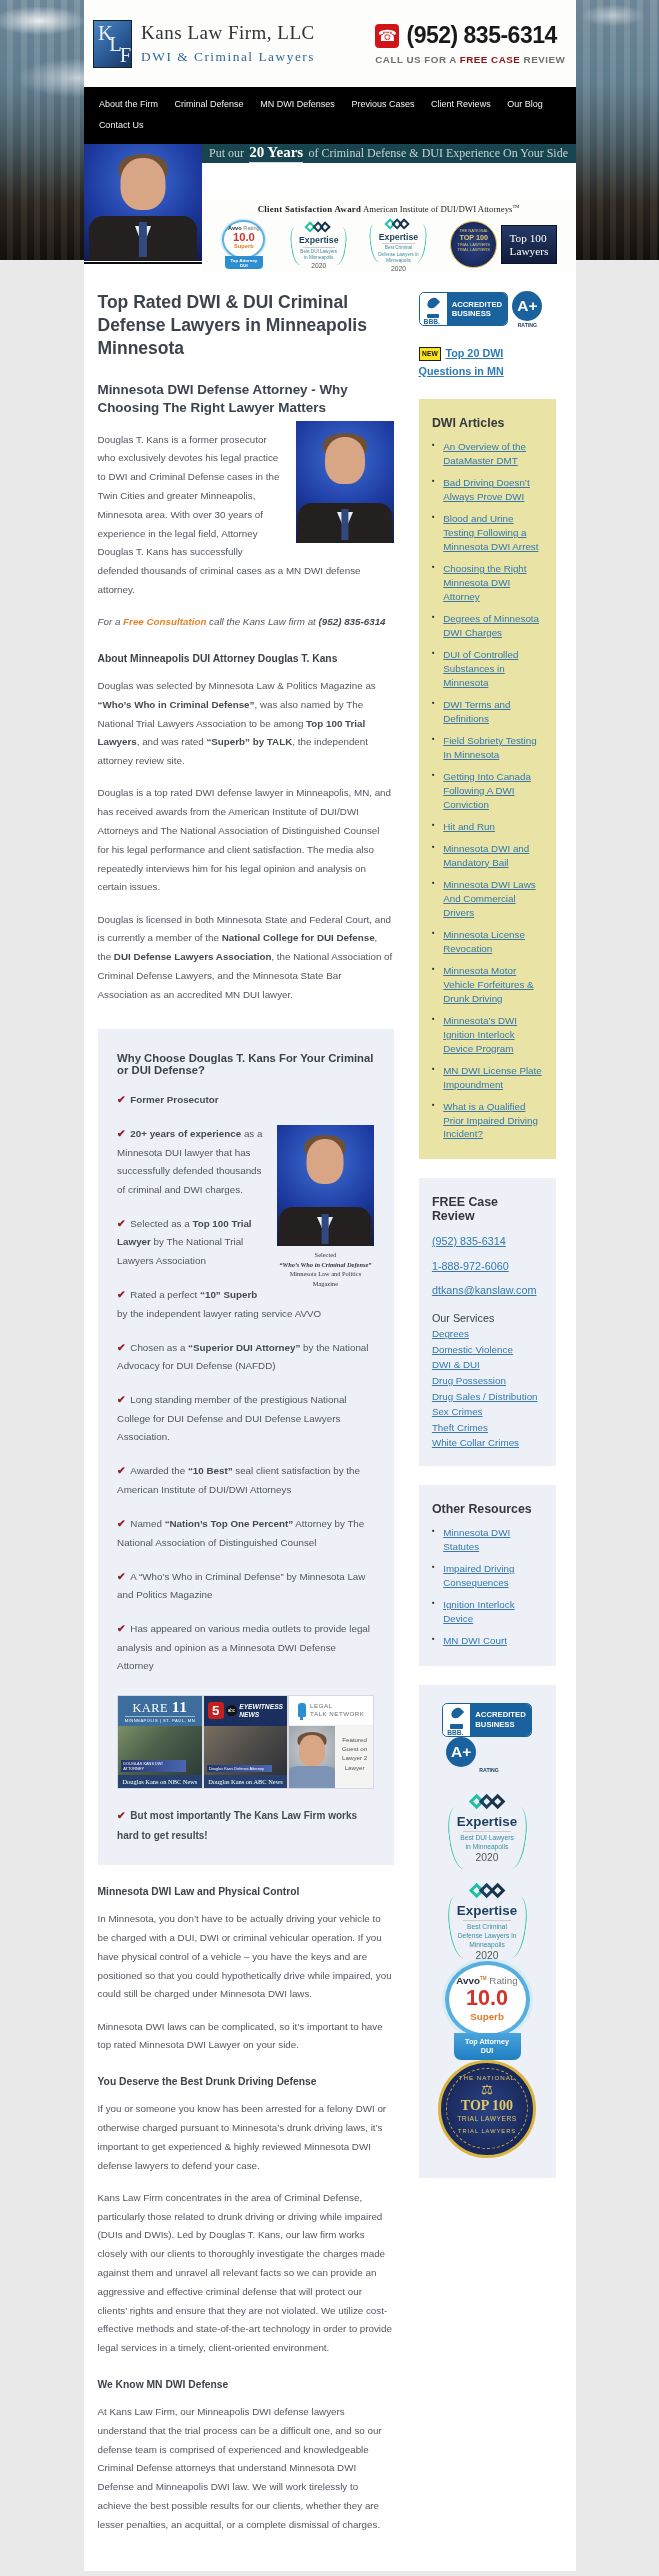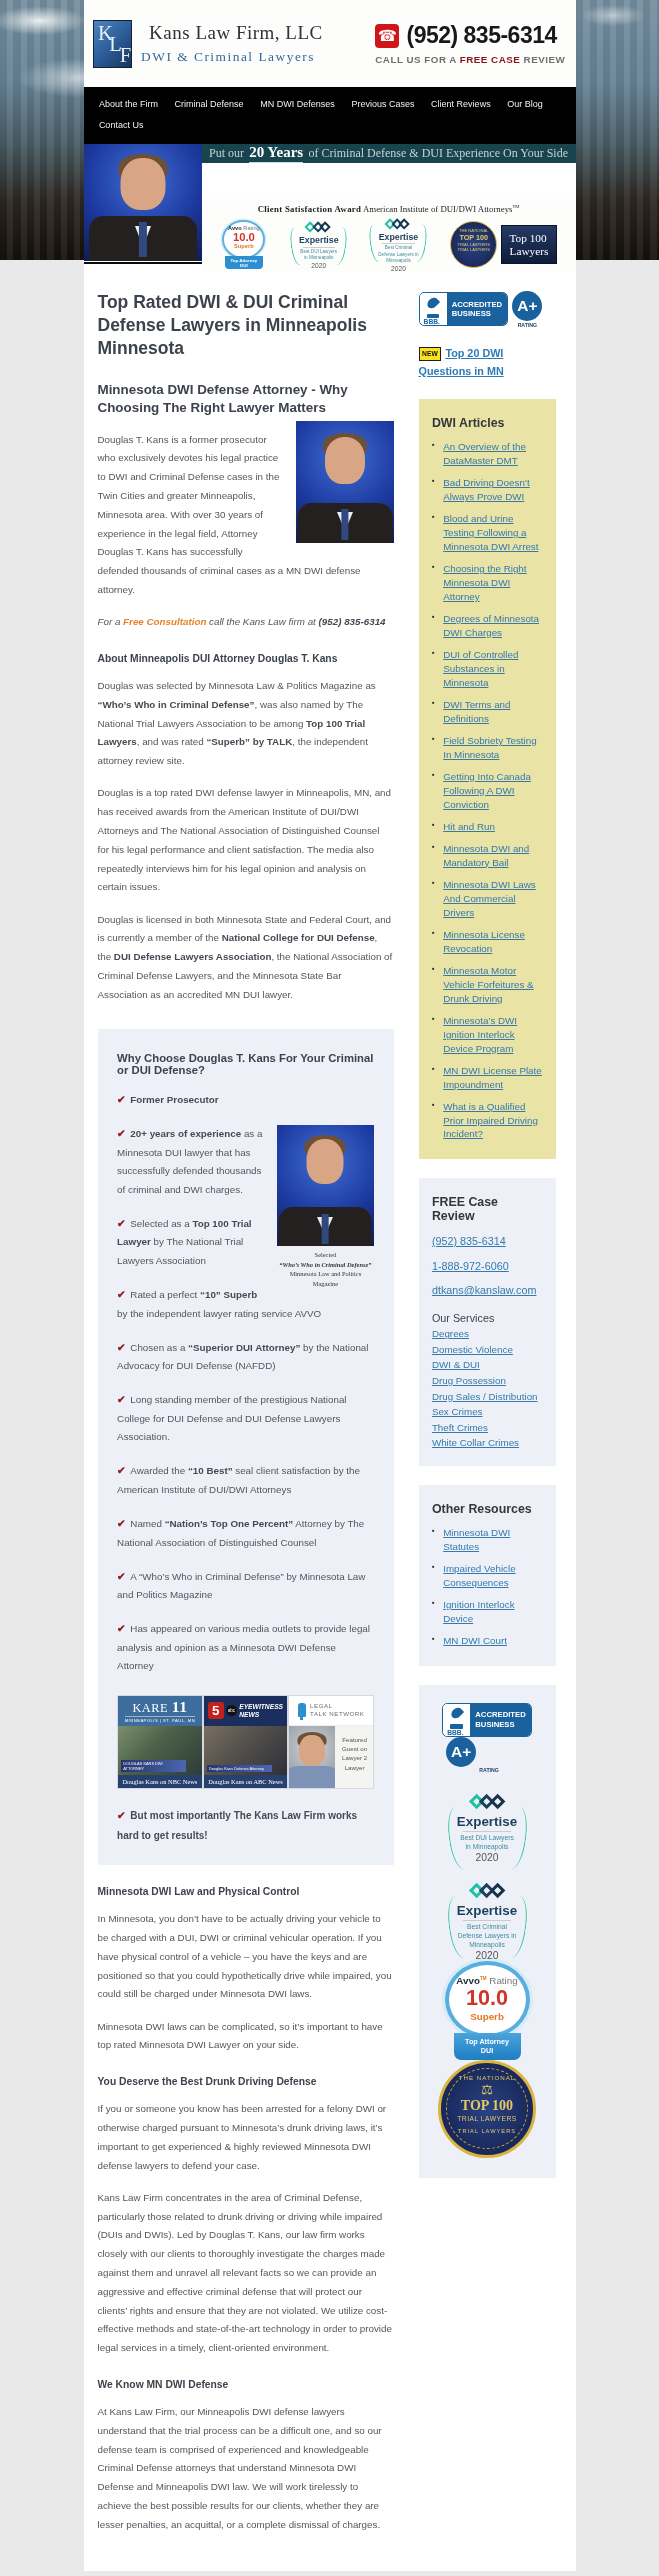--- a/index.html
+++ b/index.html
@@ -15,21 +15,21 @@
   .container { position: relative; z-index: 1; width: 492px; margin: 0 auto; background: #fff; }
 
   
   .header { height: 87px; display: flex; align-items: center; justify-content: space-between; padding: 0 10.3px 0 9.3px; background: #fdfdfc; }
   .logo-wrap { display: flex; align-items: center; }
   .logo-box { width: 39px; height: 48px; background: linear-gradient(135deg, #4a86c0 0%, #2a5a96 55%, #17365e 100%); border: 0.5px solid #123; position: relative; font-family: "Liberation Serif", serif; color: #e9eef5; }
   .logo-box .k { position: absolute; top: 1px; left: 4.1px; font-size: 20.6px; }
   .logo-box .l { position: absolute; top: 12.4px; left: 15.5px; font-size: 20.6px; }
   .logo-box .f { position: absolute; top: 23px; left: 26px; font-size: 20.6px; }
   .logo-text { margin-left: 9.3px; font-family: "Liberation Serif", serif; }
-  .firm-name { font-size: 19px; color: #2e3338; letter-spacing: 0.5px; margin-left: 8px; }
+  .firm-name { font-size: 19px; color: #2e3338; letter-spacing: 0.5px; }
   .firm-tag { font-size: 13.4px; color: #33689c; margin-top: 5.2px; letter-spacing: 1.5px; }
   .call-wrap { text-align: left; }
   .call-top { display: flex; align-items: center; }
   .phone-icon { width: 24px; height: 24px; background: #cf1518; border-radius: 4.1px; color: #fff; font-size: 15.5px; line-height: 24px; text-align: center; margin-right: 7.2px; }
   .phone-number { font-size: 23px; font-weight: bold; color: #16181b; letter-spacing: -0.5px; }
   .call-line { margin-top: 4.1px; font-size: 9.8px; font-weight: bold; color: #6f6f6f; letter-spacing: 0.5px; }
   .call-line .hl { color: #8c1216; }
 
   
   .nav { background: #000; padding: 7.2px 5.2px 9.3px 8.2px; }
@@ -455,21 +455,21 @@
         <a href="#" class="svc">Drug Sales / Distribution</a>
         <a href="#" class="svc">Sex Crimes</a>
         <a href="#" class="svc">Theft Crimes</a>
         <a href="#" class="svc">White Collar Crimes</a>
       </div>
 
       <div class="side-box">
         <h3>Other Resources</h3>
         <ul>
           <li><a href="#">Minnesota DWI Statutes</a></li>
-          <li><a href="#">Impaired Vehicle Consequences</a></li>
+          <li><a href="#">Impaired Driving Consequences</a></li>
           <li><a href="#">Ignition Interlock Device</a></li>
           <li><a href="#">MN DWI Court</a></li>
         </ul>
       </div>
 
       <div class="cert-box">
         <div class="cert bbb" style="text-align:left;">
           <div class="bbb-left">
             <div class="bbb-torch">
               <span class="flame"></span>

